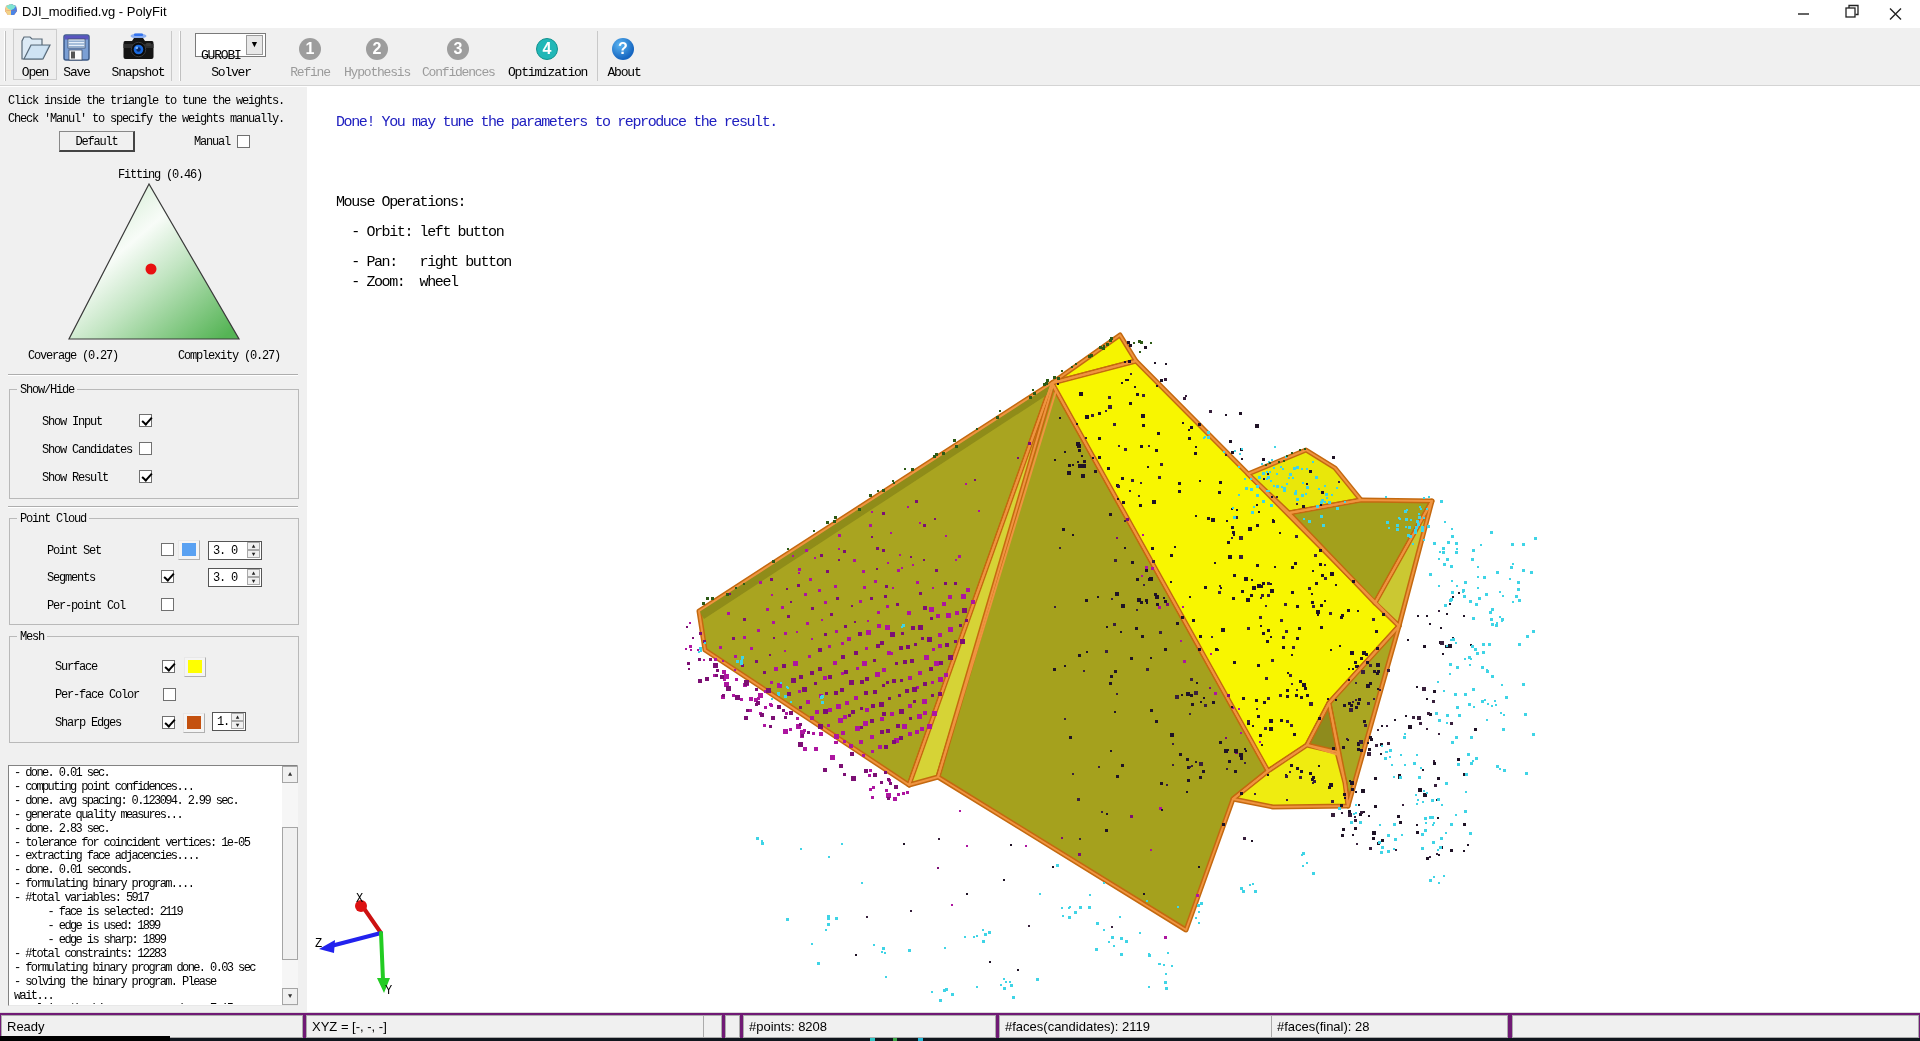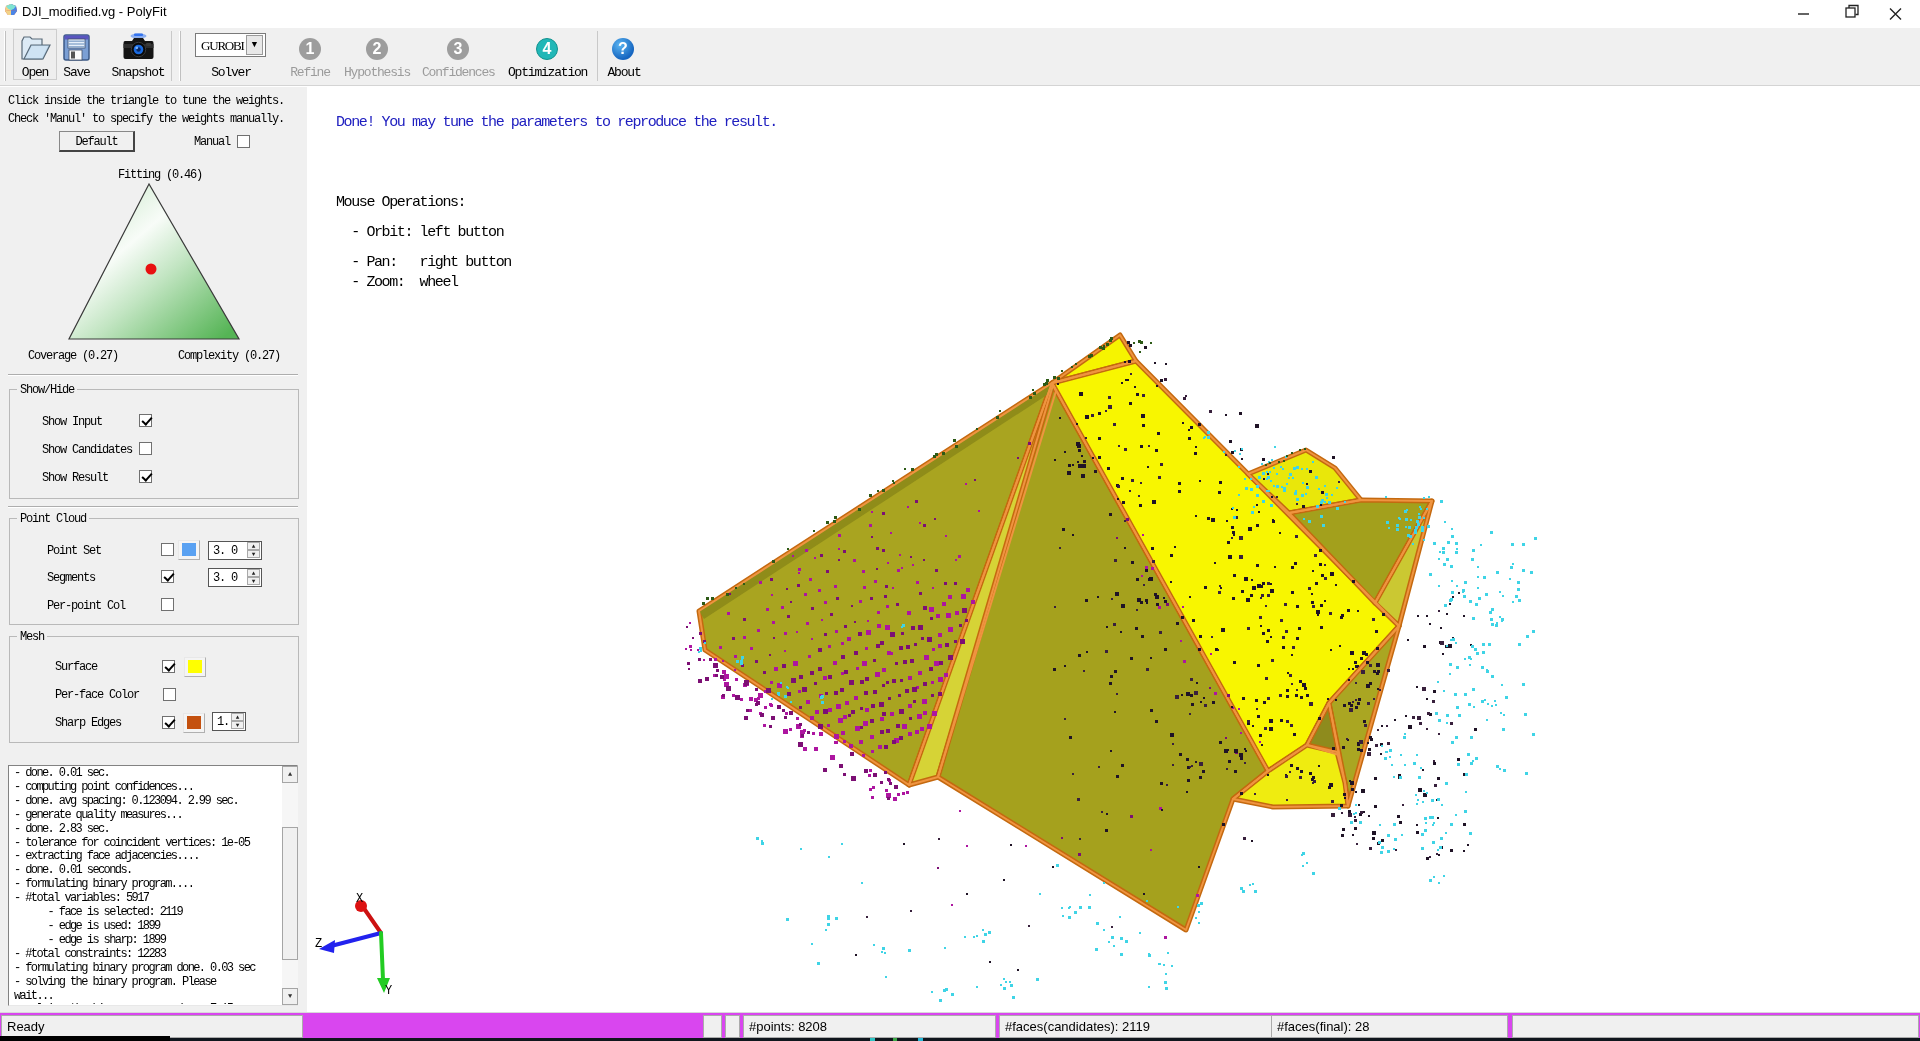--- a/index.html
+++ b/index.html
@@ -3,30 +3,30 @@
 <meta charset="utf-8">
 <style>
 * { margin:0; padding:0; box-sizing:border-box; }
 html,body { width:1920px; height:1041px; overflow:hidden; background:#fff; }
 body { font-family:"Liberation Mono", monospace; font-size:12px; color:#000; }
 #titlebar { position:absolute; left:0; top:0; width:1920px; height:28px; background:#ffffff; }
 #title-text { position:absolute; left:22px; top:4px; font-family:"Liberation Sans", sans-serif; font-size:13px; color:#000; }
 #toolbar { position:absolute; left:0; top:28px; width:1920px; height:58px; background:#f0f0f0; border-bottom:1px solid #d4d4d4; }
 #leftpanel { position:absolute; left:0; top:87px; width:307px; height:925px; background:#f0f0f0; }
 #viewport { position:absolute; left:307px; top:87px; width:1613px; height:925px; background:#ffffff; }
-#statusbar { position:absolute; left:0; top:1012px; width:1920px; height:26px; background:#d946ef; border-top:1px solid #d9d9d9; font-family:"Liberation Sans", sans-serif; font-size:13px; }
+#statusbar { position:absolute; left:0; top:1012px; width:1920px; height:26px; background:#701a75; border-top:1px solid #d9d9d9; font-family:"Liberation Sans", sans-serif; font-size:13px; }
 .scell { position:absolute; top:2px; height:23px; border:1px solid #ababab; background:#f0f0f0; padding:3px 0 0 5px; }
 #bottomstrip { position:absolute; left:0; top:1038px; width:1920px; height:3px; background:#10161d; }
 #bottomblock { position:absolute; left:0; top:1036px; width:170px; height:5px; background:#000; }
 .tool-label { position:absolute; font-size:13px; letter-spacing:-1.2px; color:#000; text-align:center; }
 .graylab { color:#9b9b9b; }
 .vsep { position:absolute; top:3px; height:50px; width:1px; background:#c9c9c9; }
 .grip { position:absolute; top:3px; height:50px; width:2px; border-left:1px solid #fff; background:#c0c0c0; }
 .circbtn { position:absolute; top:10px; width:22px; height:22px; border-radius:50%; color:#fff; font-size:16px; font-weight:bold; text-align:center; line-height:22px; font-family:"Liberation Sans", sans-serif; }
-.mono { font-family:Liberation Serif, serif; }
+.mono { font-family:Liberation Mono, monospace;margin-top:10px; }
 .ptext { position:absolute; font-size:12px; letter-spacing:-1.2px; white-space:pre; }
 .vtext { position:absolute; font-size:15px; letter-spacing:-1.4px; white-space:pre; }
 .groupbox { position:absolute; border:1px solid #b9b9b9; }
 .grouptitle { position:absolute; background:#f0f0f0; padding:0 3px; font-size:12px; letter-spacing:-1.2px; }
 .cb { position:absolute; width:13px; height:13px; background:#fff; border:1px solid #707070; }
 .swatch { position:absolute; width:22px; height:20px; background:#f4f4f4; border:1px solid #b0b0b0; border-top-color:#e8e8e8; border-left-color:#e8e8e8; }
 .swatch > div { position:absolute; left:3px; top:2px; width:14px; height:13px; }
 .spin { position:absolute; height:19px; background:#fff; border:1px solid #555; }
 .spin .val { position:absolute; left:4px; top:2px; font-size:12px; letter-spacing:-1.2px; }
 .spin .btns { position:absolute; right:1px; top:0px; width:14px; height:17px; }
@@ -262,20 +262,21 @@
       <polygon points="384,993 377,978 390,978" fill="#22cc22"></polygon>
     </g>
     <text x="356" y="902" font-size="12" font-family="Liberation Mono, monospace" fill="#000">X</text>
     <text x="315" y="947" font-size="12" font-family="Liberation Mono, monospace" fill="#000">Z</text>
     <text x="385" y="994" font-size="12" font-family="Liberation Mono, monospace" fill="#000">Y</text>
   </svg>
 
 </div>
 <div id="statusbar">
   <div class="scell" style="left:1px;width:302px">Ready</div>
+  <div class="scell" style="left:306px;width:413px">XYZ = [-, -, -]</div>
   <div class="scell" style="left:703px;width:19px"></div>
   <div class="scell" style="left:725px;width:15px"></div>
   <div class="scell" style="left:743px;width:253px">#points: 8208</div>
   <div class="scell" style="left:999px;width:308px">#faces(candidates): 2119</div>
   <div class="scell" style="left:1271px;width:237px">#faces(final): 28</div>
   <div class="scell" style="left:1512px;width:407px"></div>
 </div>
 <div id="bottomstrip"></div>
 <div id="bottomblock"></div>
 <div style="position:absolute;left:870px;top:1038px;width:5px;height:3px;background:#2ec4c4"></div>

